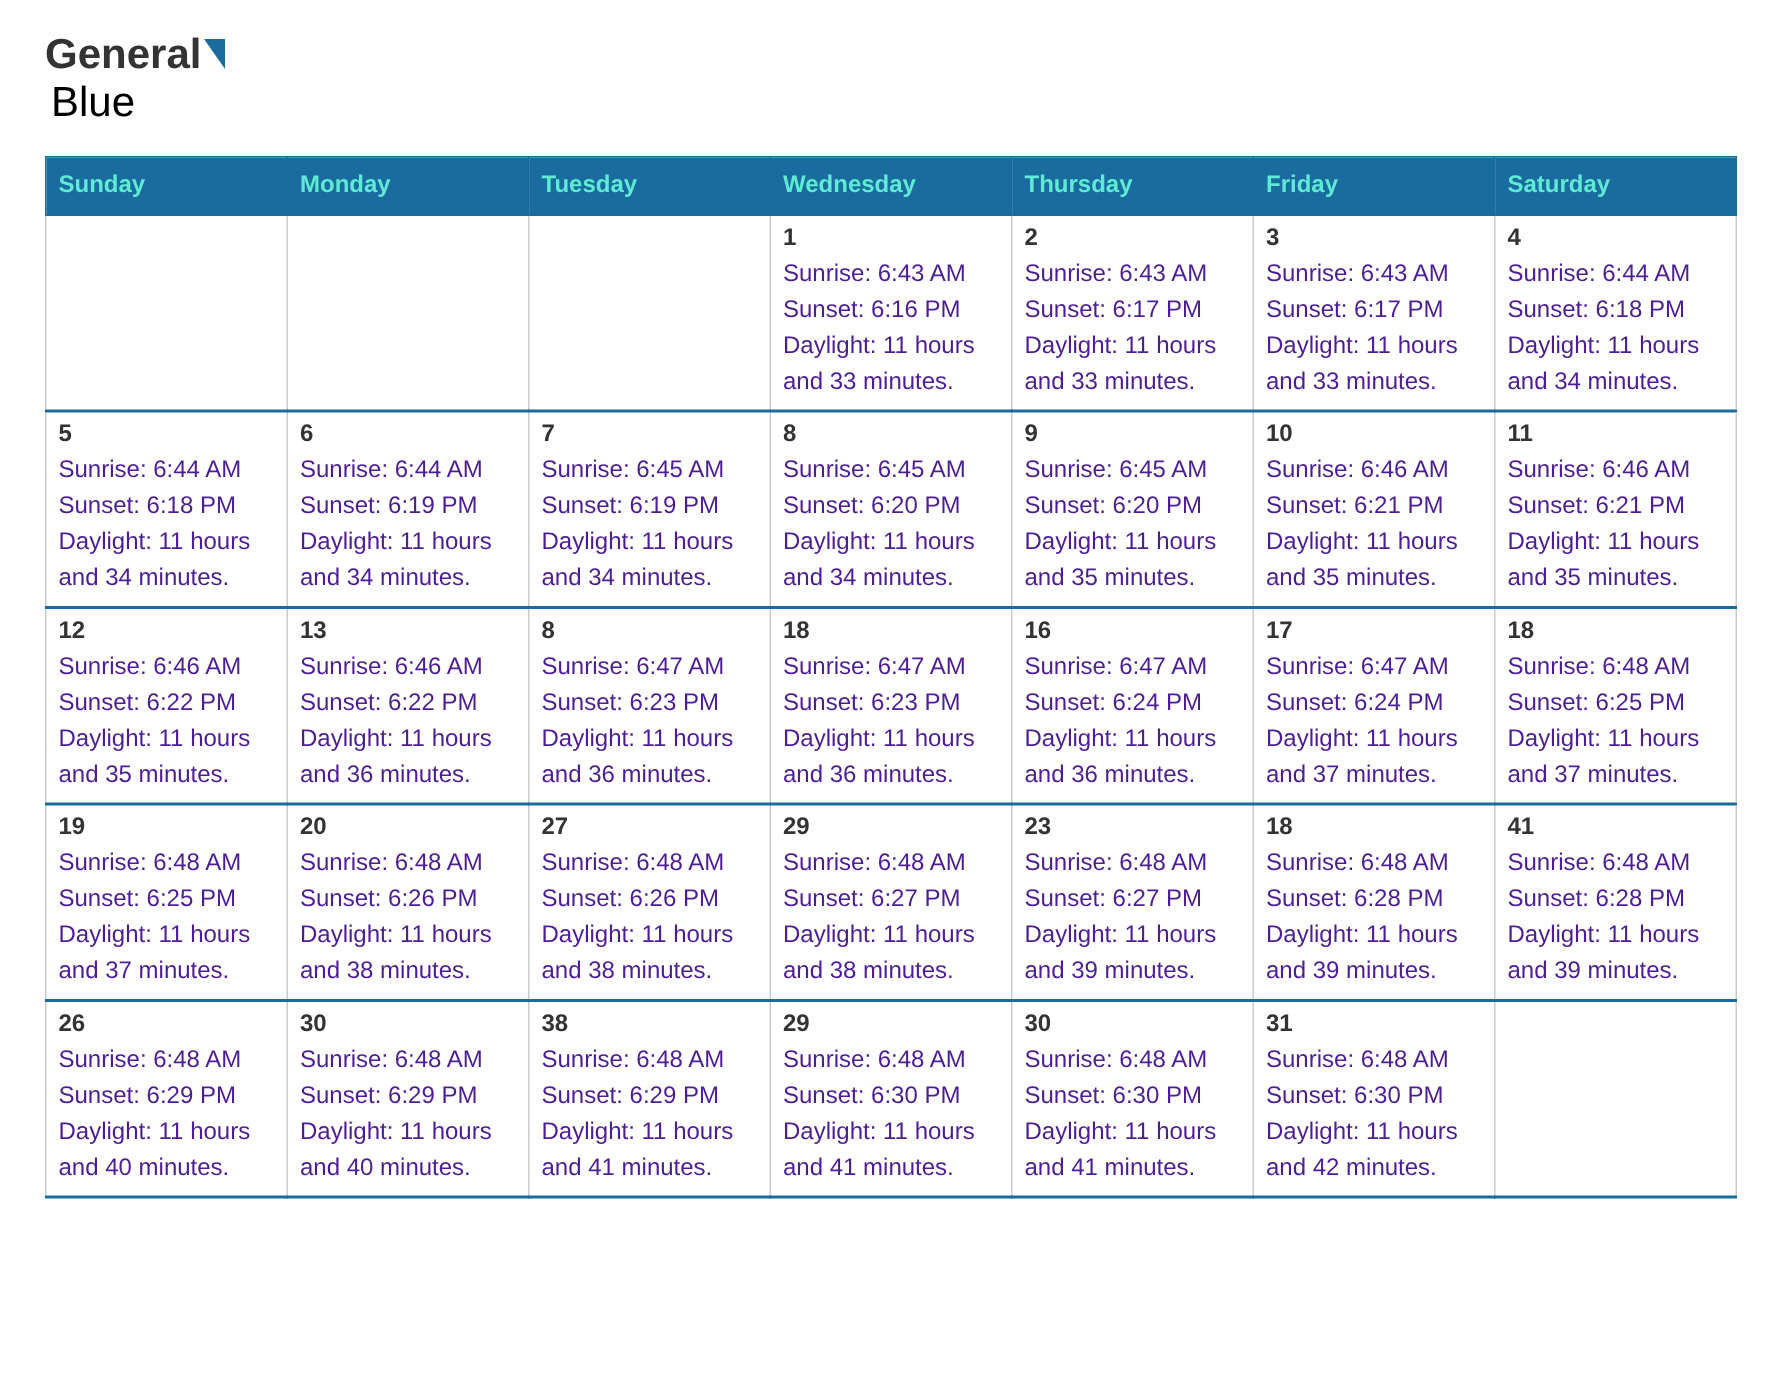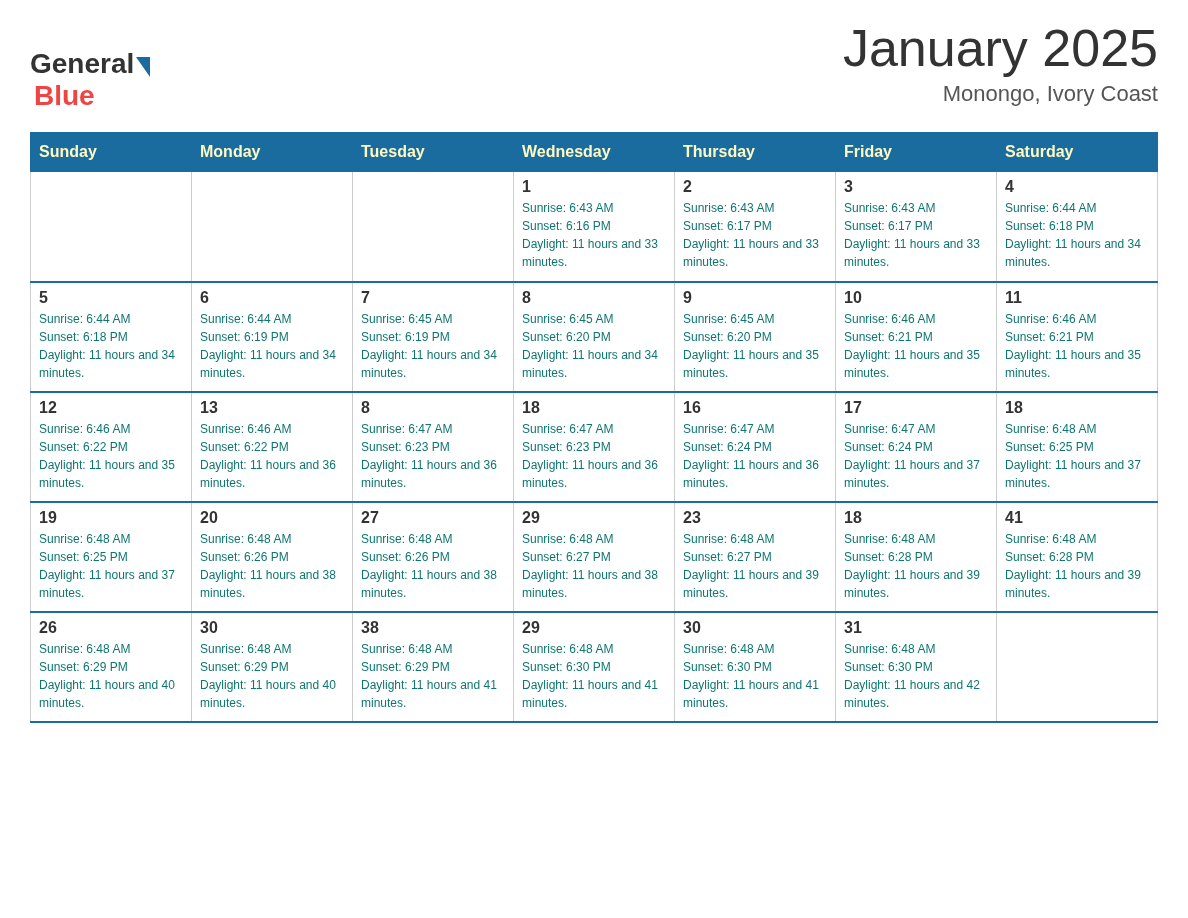--- a/index.html
+++ b/index.html
@@ -17,41 +17,40 @@
       align-items: flex-start;
       margin-bottom: 20px;
     }
     .logo {
       display: flex;
       flex-direction: column;
       align-items: flex-start;
     }
     .logo-text {
       display: flex;
-      align-items: center;
-      margin-top: 28px;
+      align-items: flex-start;
     }
     .logo-general {
       font-size: 28px;
       font-weight: bold;
       color: #333;
     }
     .logo-arrow {
       width: 0;
       height: 0;
       border-left: 14px solid transparent;
       border-right: 0px solid transparent;
       border-top: 20px solid #1a6b9e;
       margin-left: 2px;
       margin-top: 6px;
     }
     .logo-blue {
       font-size: 28px;
-      font-weight: bold;
-      color: #ef4444;
+      font-weight: normal;
+      color: #000000;
       margin-left: 4px;
     }
     .title-area {
       text-align: right;
     }
     .cal-title {
       font-size: 52px;
       font-weight: normal;
       color: #333;
       line-height: 1.1;
@@ -60,21 +59,21 @@
       font-size: 22px;
       color: #555;
       margin-top: 4px;
     }
     table {
       width: 100%;
       border-collapse: collapse;
     }
     thead tr th {
       background-color: #1a6b9e;
-      color: #fef9c3;
+      color: #5eead4;
       font-size: 16px;
       font-weight: bold;
       padding: 10px 8px;
       text-align: left;
       border: 1px solid #1a6b9e;
     }
     tbody tr td {
       vertical-align: top;
       border: 1px solid #ccc;
       padding: 6px 8px;
@@ -86,42 +85,38 @@
       border-bottom: 2px solid #1a6b9e;
     }
     .day-number {
       font-size: 16px;
       font-weight: bold;
       color: #333;
       display: block;
       margin-bottom: 3px;
     }
     .day-info {
-      font-size: 12px;
-      color: #0f766e;
+      font-size: 16px;
+      color: #4c1d95;
       line-height: 1.5;
     }
     .empty-cell {
       background: #fff;
     }
   </style>
 </head>
 <body>
 
 <div class="header">
   <div class="logo">
     <div class="logo-text">
       <span class="logo-general">General</span>
       <div class="logo-arrow"></div>
     </div>
     <span class="logo-blue">Blue</span>
-  </div>
-  <div class="title-area">
-    <div class="cal-title">January 2025</div>
-    <div class="cal-subtitle">Monongo, Ivory Coast</div>
   </div>
 </div>
 
 <table>
   <thead>
     <tr>
     <th>Sunday</th>
         <th>Monday</th>
         <th>Tuesday</th>
         <th>Wednesday</th>

